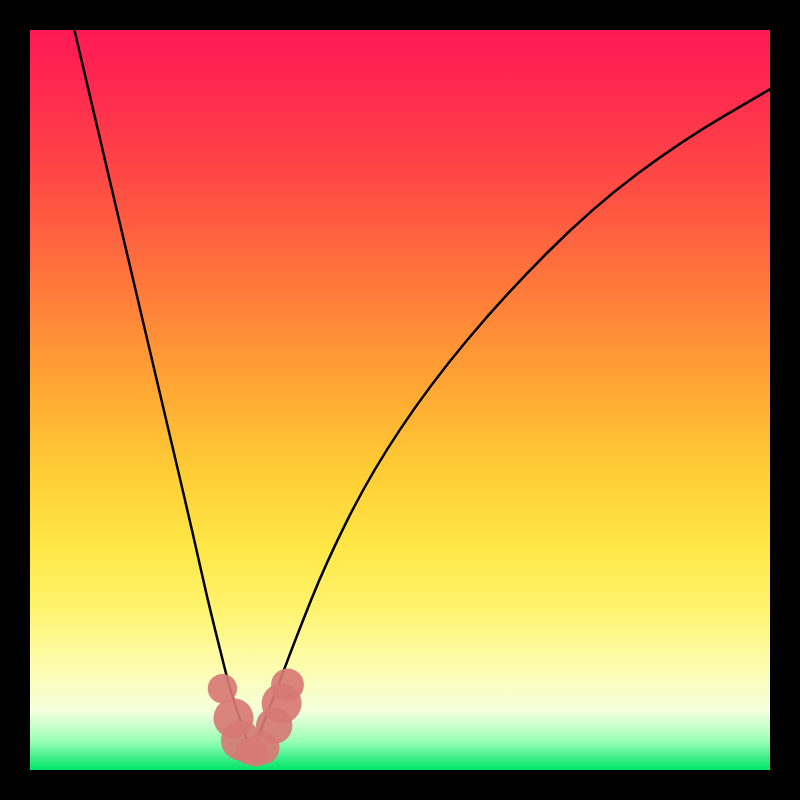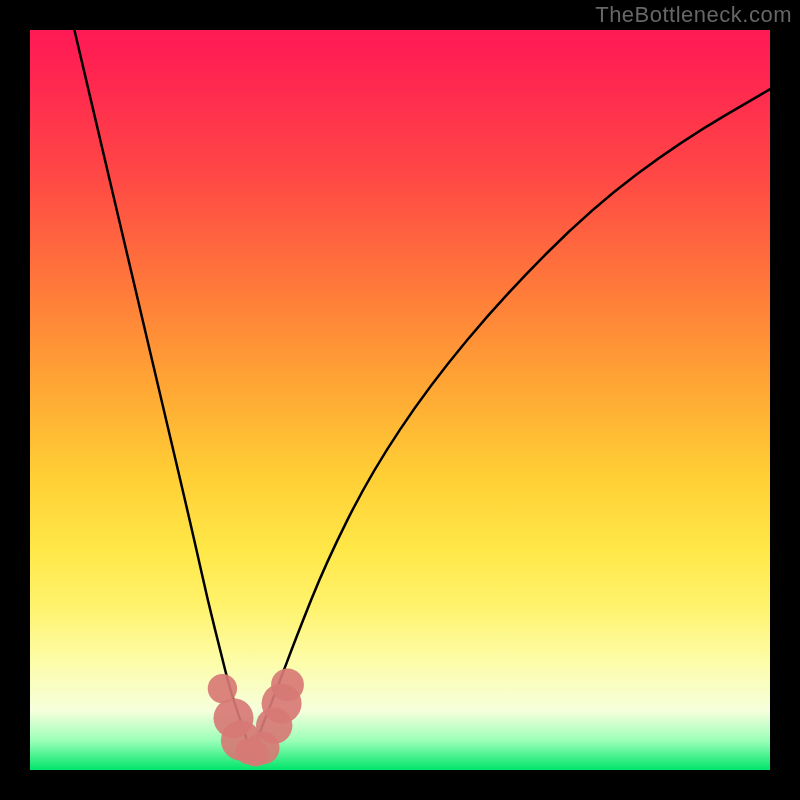--- a/index.html
+++ b/index.html
@@ -70,21 +70,20 @@
   }
   .marker {
     fill: #d77a75;
     opacity: 0.92;
   }
 </style>
 </head>
 <body>
 
 <div class="frame">
-  <div class="watermark">TheBottleneck.com</div>
 
   <div class="plot">
     <div class="gradient"></div>
     <svg class="curve" viewBox="0 0 740 740" preserveAspectRatio="none">
       <path d="M44.4 0.0 Q 44.4 0.0 59.2 62.9 Q 74.0 125.8 88.8 188.7 Q 103.6 251.6 118.4 314.5 Q 133.2 377.4 148.0 440.3 Q 162.8 503.2 170.2 536.5 Q 177.6 569.8 185.0 599.4 Q 192.4 629.0 196.1 643.8 Q 199.8 658.6 203.5 669.7 Q 207.2 680.8 210.9 691.9 Q 214.6 703.0 218.3 714.1 T 222.0 725.2"></path>
       <path d="M222.0 725.2 Q 222.0 725.2 225.7 714.1 Q 229.4 703.0 236.8 684.5 Q 244.2 666.0 255.3 636.4 Q 266.4 606.8 281.2 569.8 Q 296.0 532.8 318.2 488.4 Q 340.4 444.0 370.0 399.6 Q 399.6 355.2 436.6 310.8 Q 473.6 266.4 518.0 222.0 Q 562.4 177.6 606.8 144.3 Q 651.2 111.0 695.6 85.1 T 740.0 59.2"></path>
       <g>
           <circle class="marker" cx="192.4" cy="658.6" r="14.7"></circle>
           <circle class="marker" cx="203.5" cy="688.2" r="20.0"></circle>
           <circle class="marker" cx="210.9" cy="710.4" r="20.0"></circle>

